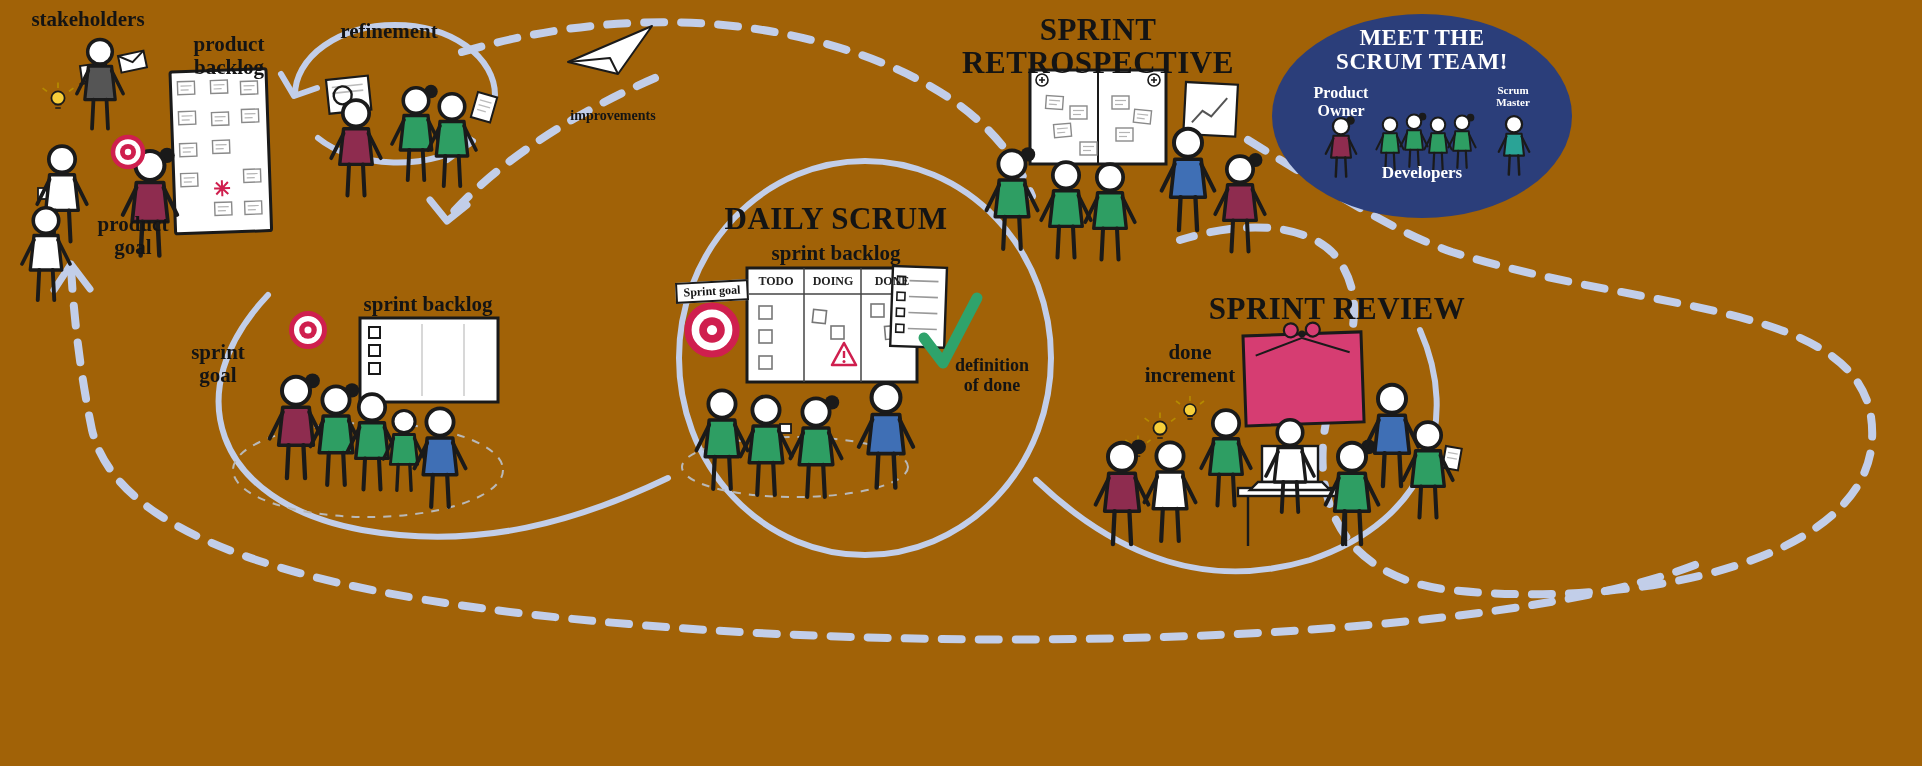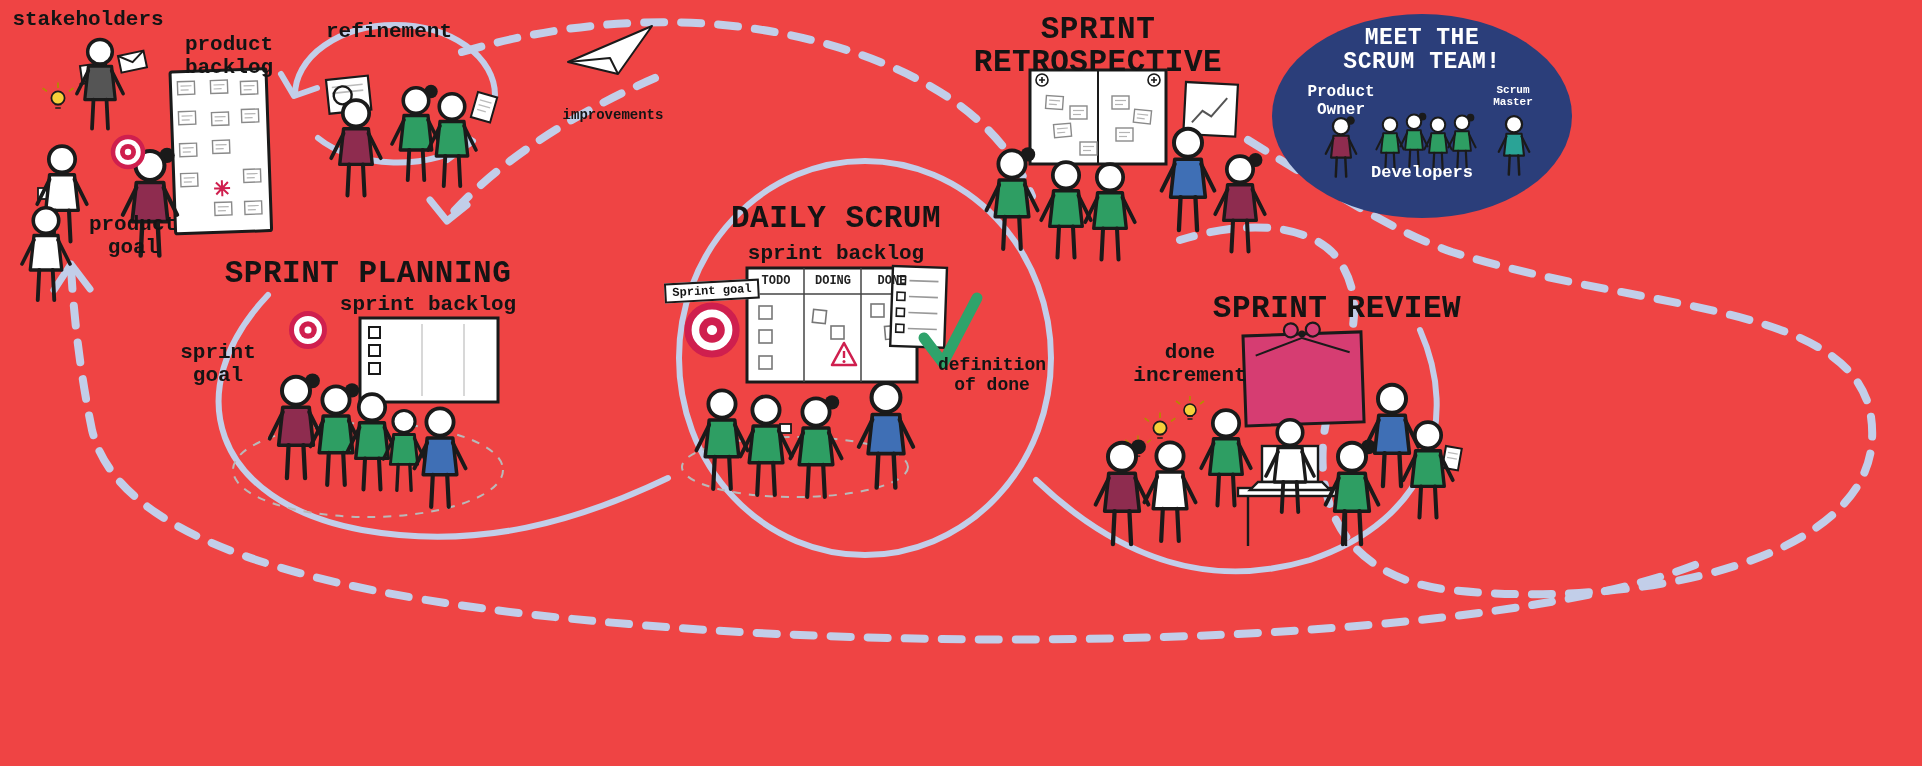--- a/index.html
+++ b/index.html
@@ -1,17 +1,17 @@
 <!DOCTYPE html>
 <html><head>
 <meta charset="utf-8">
 <style>
   html,body{margin:0;padding:0;background:#fff;}
-  #canvas{position:relative;width:1922px;height:766px;background:#ef4444;overflow:hidden;
-          font-family:Liberation Mono, monospace;color:#111;}
+  #canvas{position:relative;width:1922px;height:766px;background:#a16207;overflow:hidden;
+          font-family:Liberation Serif, serif;color:#111;}
   #art{position:absolute;inset:0;}
   .lbl{position:absolute;transform:translateX(-50%);text-align:center;white-space:pre-line;
        line-height:1.1;color:#141414;font-weight:600;}
   .title{font-weight:700;letter-spacing:.5px;line-height:1.05;}
   .white{color:#fff;}
   .colhdr{position:absolute;transform:translateX(-50%);font-size:12px;font-weight:600;color:#222;}
   .badge{position:absolute;transform:translateX(-50%) rotate(-3deg);font-size:12px;font-weight:600;
          border:2px solid #1a1a1a;background:#fff;padding:1px 6px;white-space:nowrap;color:#141414;}
 </style>
 </head>
@@ -257,21 +257,20 @@
 </svg>
 
 <div class="lbl" style="left:88px;top:8px;font-size:21px;">stakeholders</div>
 <div class="lbl" style="left:229px;top:33px;font-size:21px;">product
 backlog</div>
 <div class="lbl" style="left:133px;top:213px;font-size:21px;">product
 goal</div>
 <div class="lbl" style="left:389px;top:20px;font-size:21px;">refinement</div>
 <div class="lbl" style="left:613px;top:92px;font-size:14px;margin-top:16px;">improvements</div>
 
-<div class="lbl title" style="left:368px;top:258px;font-size:31px;">SPRINT PLANNING</div>
 <div class="lbl" style="left:428px;top:293px;font-size:21px;">sprint backlog</div>
 <div class="lbl" style="left:218px;top:341px;font-size:21px;">sprint
 goal</div>
 
 <div class="lbl title" style="left:836px;top:203px;font-size:31px;">DAILY SCRUM</div>
 <div class="lbl" style="left:836px;top:242px;font-size:21px;">sprint backlog</div>
 <div class="colhdr" style="left:776px;top:274px;">TODO</div>
 <div class="colhdr" style="left:833px;top:274px;">DOING</div>
 <div class="colhdr" style="left:892px;top:274px;">DONE</div>
 <div class="badge" style="left:712px;top:281px;">Sprint goal</div>

